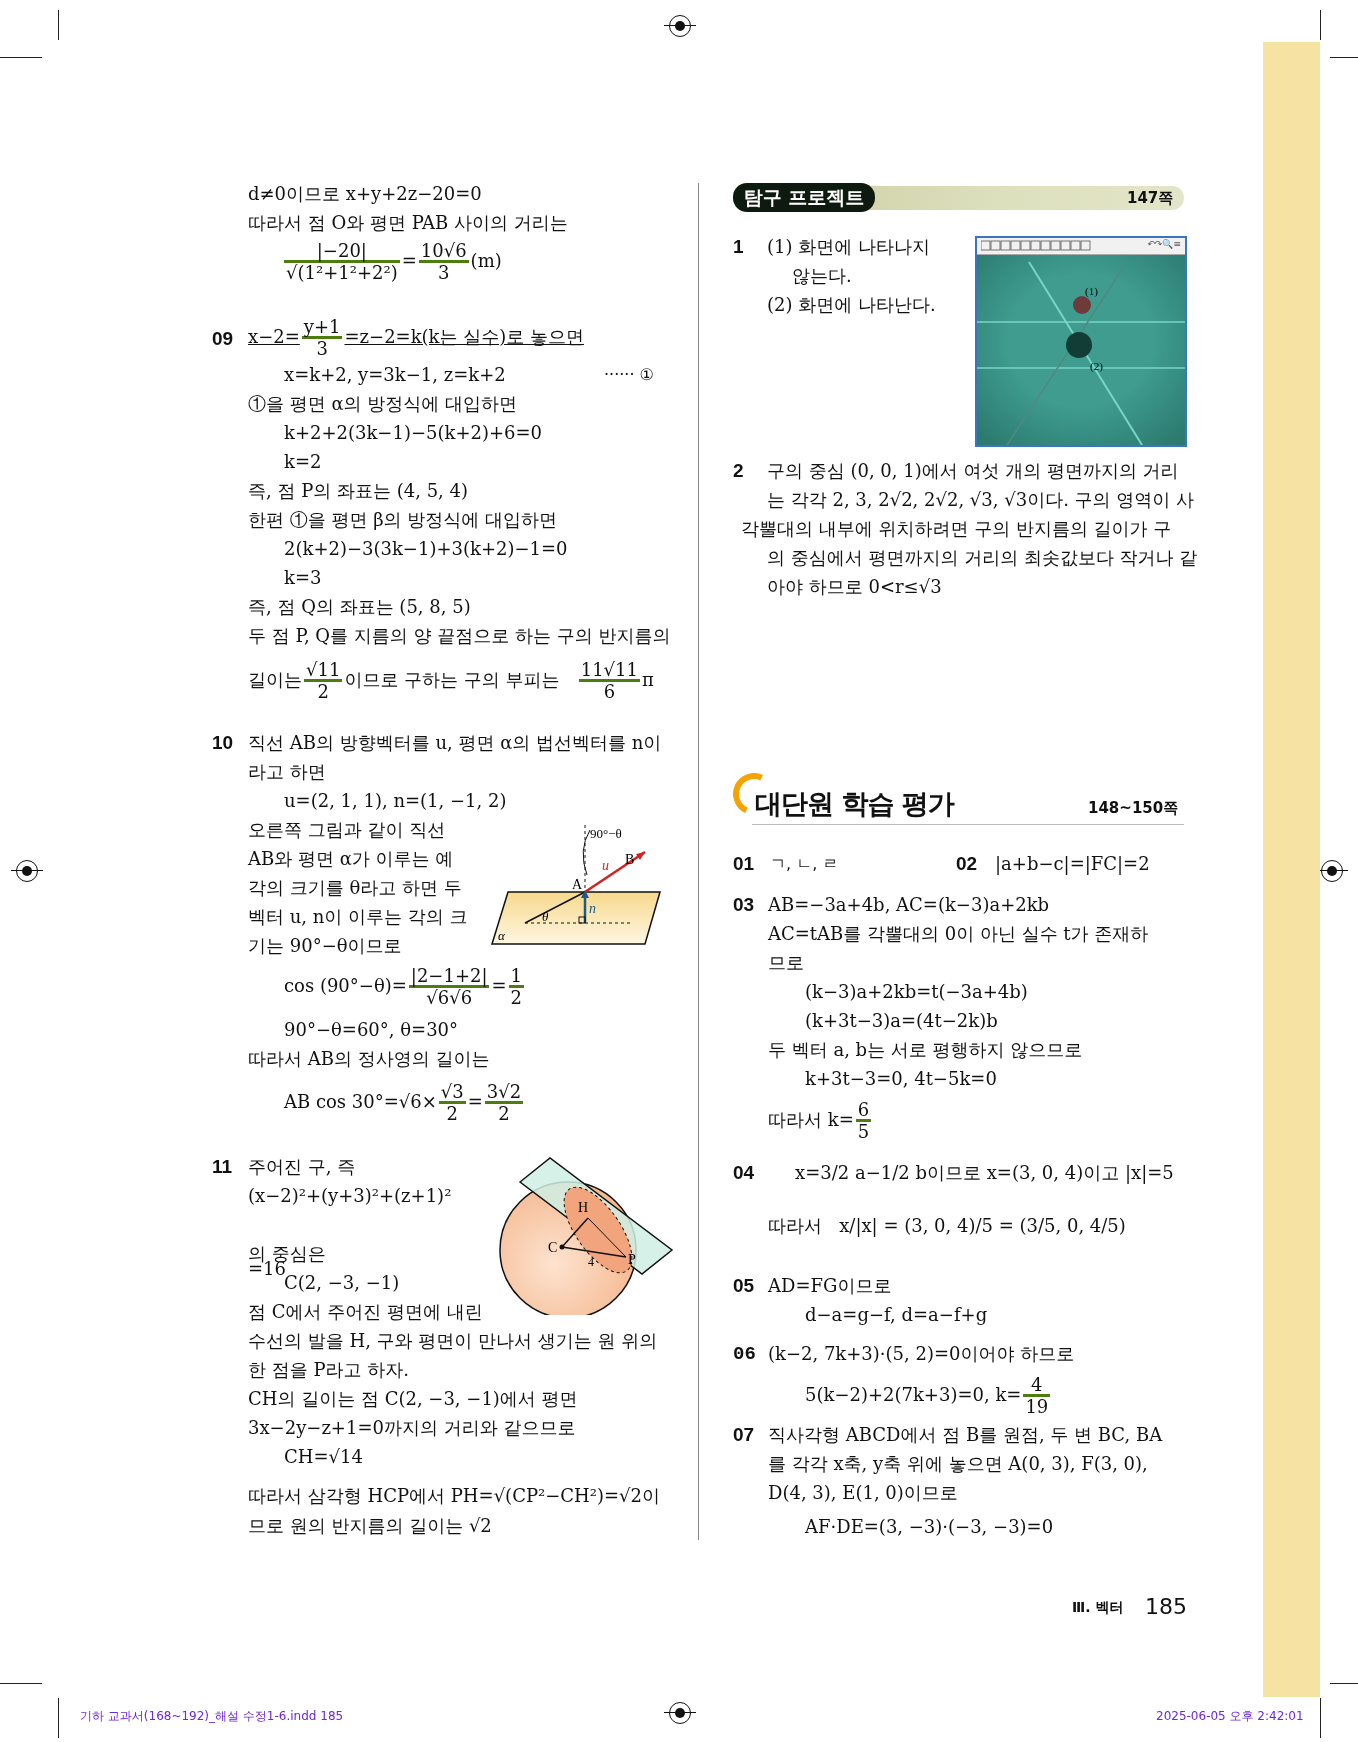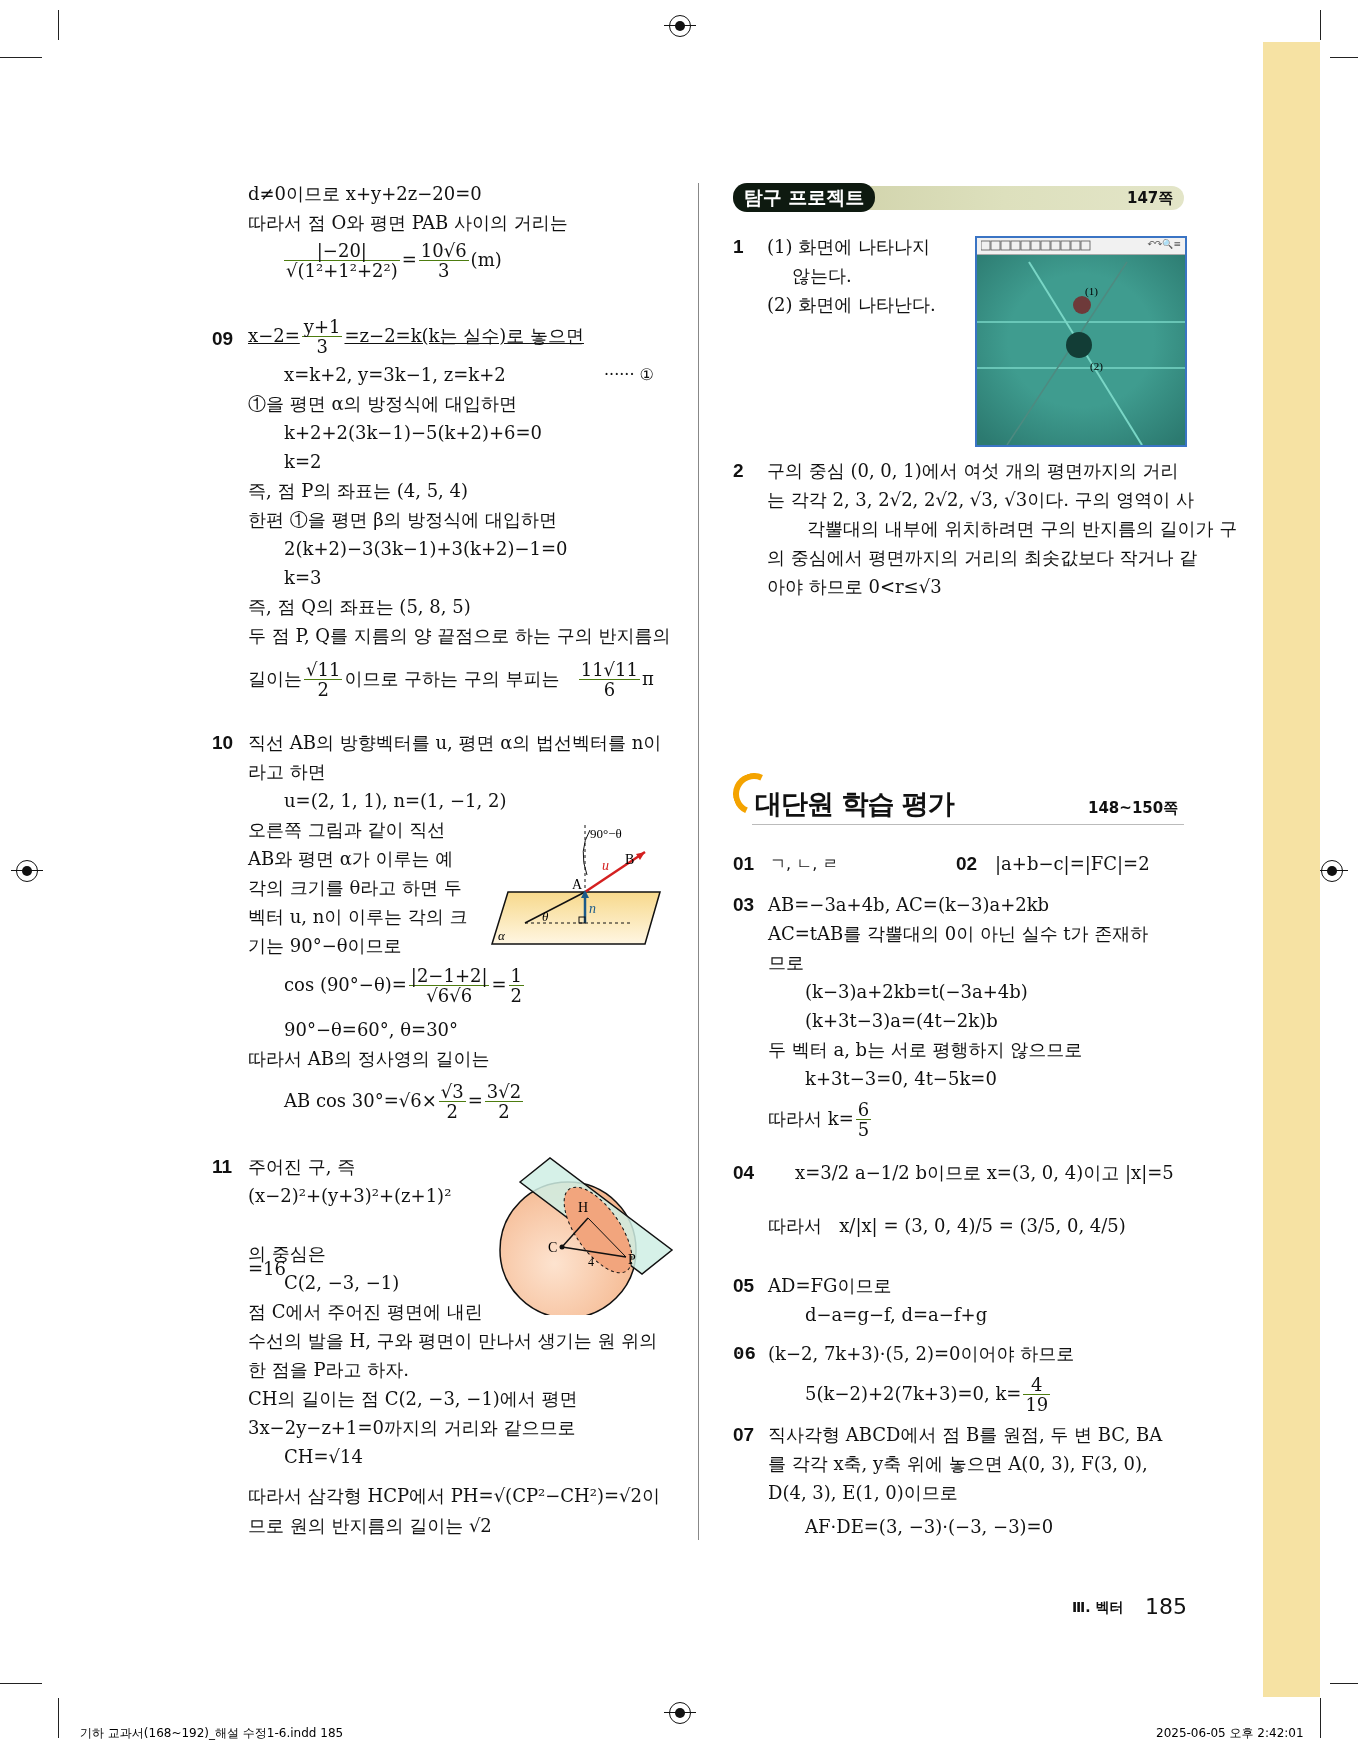--- a/index.html
+++ b/index.html
@@ -3,42 +3,42 @@
 <meta charset="utf-8">
 <style>
   html,body{margin:0;padding:0;}
   body{width:1358px;height:1742px;position:relative;background:#fff;overflow:hidden;
        font-family:"DejaVu Serif","Liberation Serif",serif;color:#111;}
   .abs{position:absolute;}
   .sans{font-family:"DejaVu Sans","Liberation Sans",sans-serif;}
   .line{position:absolute;font-size:18px;line-height:22px;white-space:nowrap;}
   .num{position:absolute;font-family:"Liberation Sans","DejaVu Sans",sans-serif;font-weight:bold;font-size:19px;line-height:22px;}
   .frac{display:inline-block;vertical-align:middle;text-align:center;line-height:19px;margin:0 2px;}
-  .frac .n{display:block;border-bottom:1px solid #4d7c0f;padding:0 2px;}
+  .frac .n{display:block;border-bottom:3px solid #4d7c0f;padding:0 2px;}
   .frac .d{display:block;padding:0 2px;}
   
   .crop{position:absolute;background:#222;}
   
   .side-tab{position:absolute;left:1263px;top:42px;width:57px;height:1655px;background:#f6e2a3;}
   .divider{position:absolute;left:698px;top:183px;width:1px;height:1357px;background:#888;}
   .proj-bar{position:absolute;left:734px;top:186px;width:450px;height:24px;border-radius:12px;
             background:linear-gradient(90deg,#c9cba0,#dde0bd 60%,#e3e5c8);}
   .proj-pill{position:absolute;left:733px;top:183px;width:142px;height:29px;border-radius:14px;background:#0e1a10;
             color:#fff;font-family:"DejaVu Sans",sans-serif;font-weight:bold;font-size:19px;line-height:29px;text-align:center;}
   .proj-page{position:absolute;left:1127px;top:189px;font-family:"DejaVu Sans",sans-serif;font-weight:bold;font-size:15px;}
   .geo-win{position:absolute;left:975px;top:236px;width:208px;height:207px;border:2px solid #3a74c4;background:#3e9a8d;overflow:hidden;}
   .geo-tb{position:absolute;left:0;top:0;width:100%;height:16px;background:#f1f1f1;border-bottom:1px solid #aaa;}
   .unit-title{position:absolute;left:755px;top:786px;font-family:"DejaVu Sans",sans-serif;font-weight:bold;font-size:27px;letter-spacing:-1px;}
   .unit-arc{position:absolute;left:733px;top:773px;width:30px;height:30px;border:6px solid #f4a300;border-radius:50%;
             border-right-color:transparent;border-bottom-color:transparent;transform:rotate(-20deg);}
   .unit-rule{position:absolute;left:752px;top:824px;width:432px;height:1px;background:#bbb;}
   .unit-page{position:absolute;left:1088px;top:799px;font-family:"DejaVu Sans",sans-serif;font-weight:bold;font-size:15px;}
   .footer-sec{position:absolute;left:1072px;top:1599px;font-family:"DejaVu Sans",sans-serif;font-size:14px;font-weight:bold;}
   .footer-page{position:absolute;left:1145px;top:1594px;font-family:"DejaVu Sans",sans-serif;font-size:22px;}
-  .slug{position:absolute;top:1708px;font-family:"DejaVu Sans",sans-serif;font-size:12px;color:#000000;margin-top:17px;}
+  .slug{position:absolute;top:1708px;font-family:"DejaVu Sans",sans-serif;font-size:12px;color:#6d28d9;}
   .reg{position:absolute;width:20px;height:20px;border:1.5px solid #111;border-radius:50%;}
   .reg::after{content:"";position:absolute;left:5px;top:5px;width:10px;height:10px;background:#111;border-radius:50%;}
   .reg::before{content:"";position:absolute;left:-6px;top:9px;width:32px;height:1px;background:#111;box-shadow:15px -15px 0 -0px transparent;}
 </style>
 </head>
 <body>
 
 <div class="crop" style="left:58px;top:10px;width:1px;height:30px;"></div>
 <div class="crop" style="left:0;top:57px;width:42px;height:1px;"></div>
 <div class="crop" style="left:1320px;top:10px;width:1px;height:30px;"></div>
@@ -209,21 +209,21 @@
       <circle cx="105" cy="50" r="9" fill="#6e3a3a"></circle>
       <circle cx="102" cy="90" r="13" fill="#123d36"></circle>
       <text x="108" y="40" font-size="11" font-family="Liberation Serif,serif">(1)</text>
       <text x="113" y="115" font-size="11" font-family="Liberation Serif,serif">(2)</text>
     </svg>
   </div>
 
   <div class="num" style="left:733px;top:460px;">2</div>
   <div class="line" style="left:767px;top:460px;text-align:right;">구의 중심 (0, 0, 1)에서 여섯 개의 평면까지의 거리</div>
   <div class="line" style="left:767px;top:489px;">는 각각 2, 3, 2√2, 2√2, √3, √3이다. 구의 영역이 사</div>
-  <div class="line" style="left:807px;top:518px;">각뿔대의 내부에 위치하려면 구의 반지름의 길이가 구</div>
+  <div class="line" style="left:741px;top:518px;">각뿔대의 내부에 위치하려면 구의 반지름의 길이가 구</div>
   <div class="line" style="left:767px;top:547px;">의 중심에서 평면까지의 거리의 최솟값보다 작거나 같</div>
   <div class="line" style="left:767px;top:576px;">아야 하므로   0&lt;r≤√3</div>
 
   <div class="unit-arc"></div>
   <div class="unit-title">대단원 학습 평가</div>
   <div class="unit-page">148~150쪽</div>
   <div class="unit-rule"></div>
 
   <div class="num" style="left:733px;top:853px;">01</div>
   <div class="line sans" style="left:770px;top:853px;font-size:16px;">ㄱ, ㄴ, ㄹ</div>

